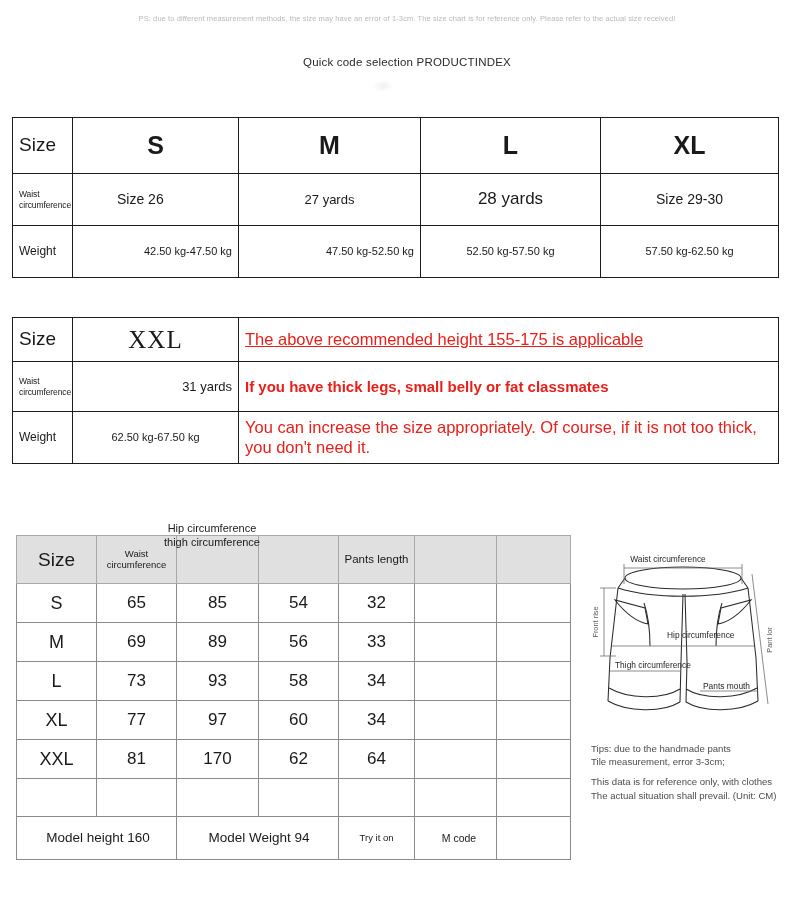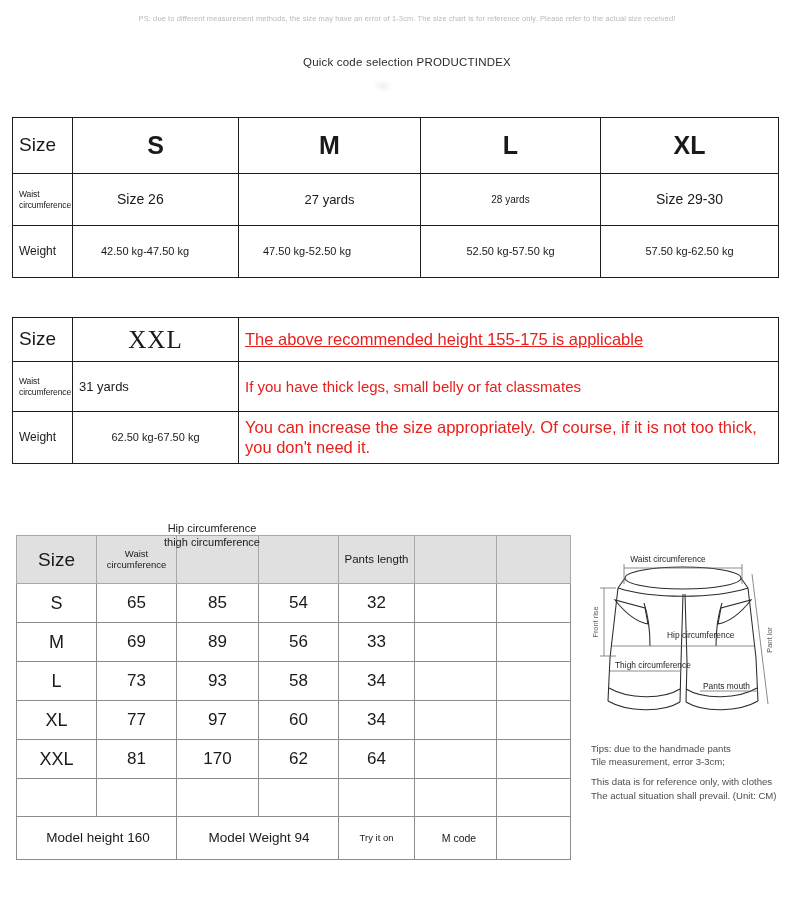--- a/index.html
+++ b/index.html
@@ -47,33 +47,33 @@
     vertical-align:middle;
     line-height:1.18;
   }
   .rowlabel{ text-align:left; }
   .lbl-size{ font-size:19px; }
   .lbl-small{ font-size:8.5px; letter-spacing:-.1px;}
   .lbl-weight{ font-size:12px; }
   .szhead{ text-align:center; font-size:25px; font-weight:600; }
   .szhead-serif{ text-align:center; font-size:25px; font-family:"Liberation Serif", serif; font-weight:400; letter-spacing:1px;}
   .cell-c{ text-align:center; }
-  .cell-l{ text-align:left; }
+  .cell-l{ text-align:right; }
   .v-26{ font-size:14px; }
   .v-27{ font-size:13px; }
-  .v-28{ font-size:10px; }
+  .v-28{ font-size:17px; }
   .v-29{ font-size:14px; }
   .v-31{ font-size:13px; }
   .wt{ font-size:11px; }
   .wt-s{ font-size:11px; }
 
   
   .red{ color:#e8201c; }
   .red-1{ font-size:16.5px; text-align:left; line-height:1.13;text-decoration:underline; }
-  .red-2{ font-size:15px; text-align:left; line-height:1.13; padding-left:52px;}
+  .red-2{ font-size:15px; text-align:left; line-height:1.13; padding-left:52px;font-weight:bold;}
   .red-3{ font-size:16.5px; text-align:left; line-height:1.13; }
 
   
   #meas-table{
     border-collapse:collapse;
     table-layout:fixed;
   }
   #meas-table td{
     border:1px solid #8c8c8c;
     vertical-align:middle;

